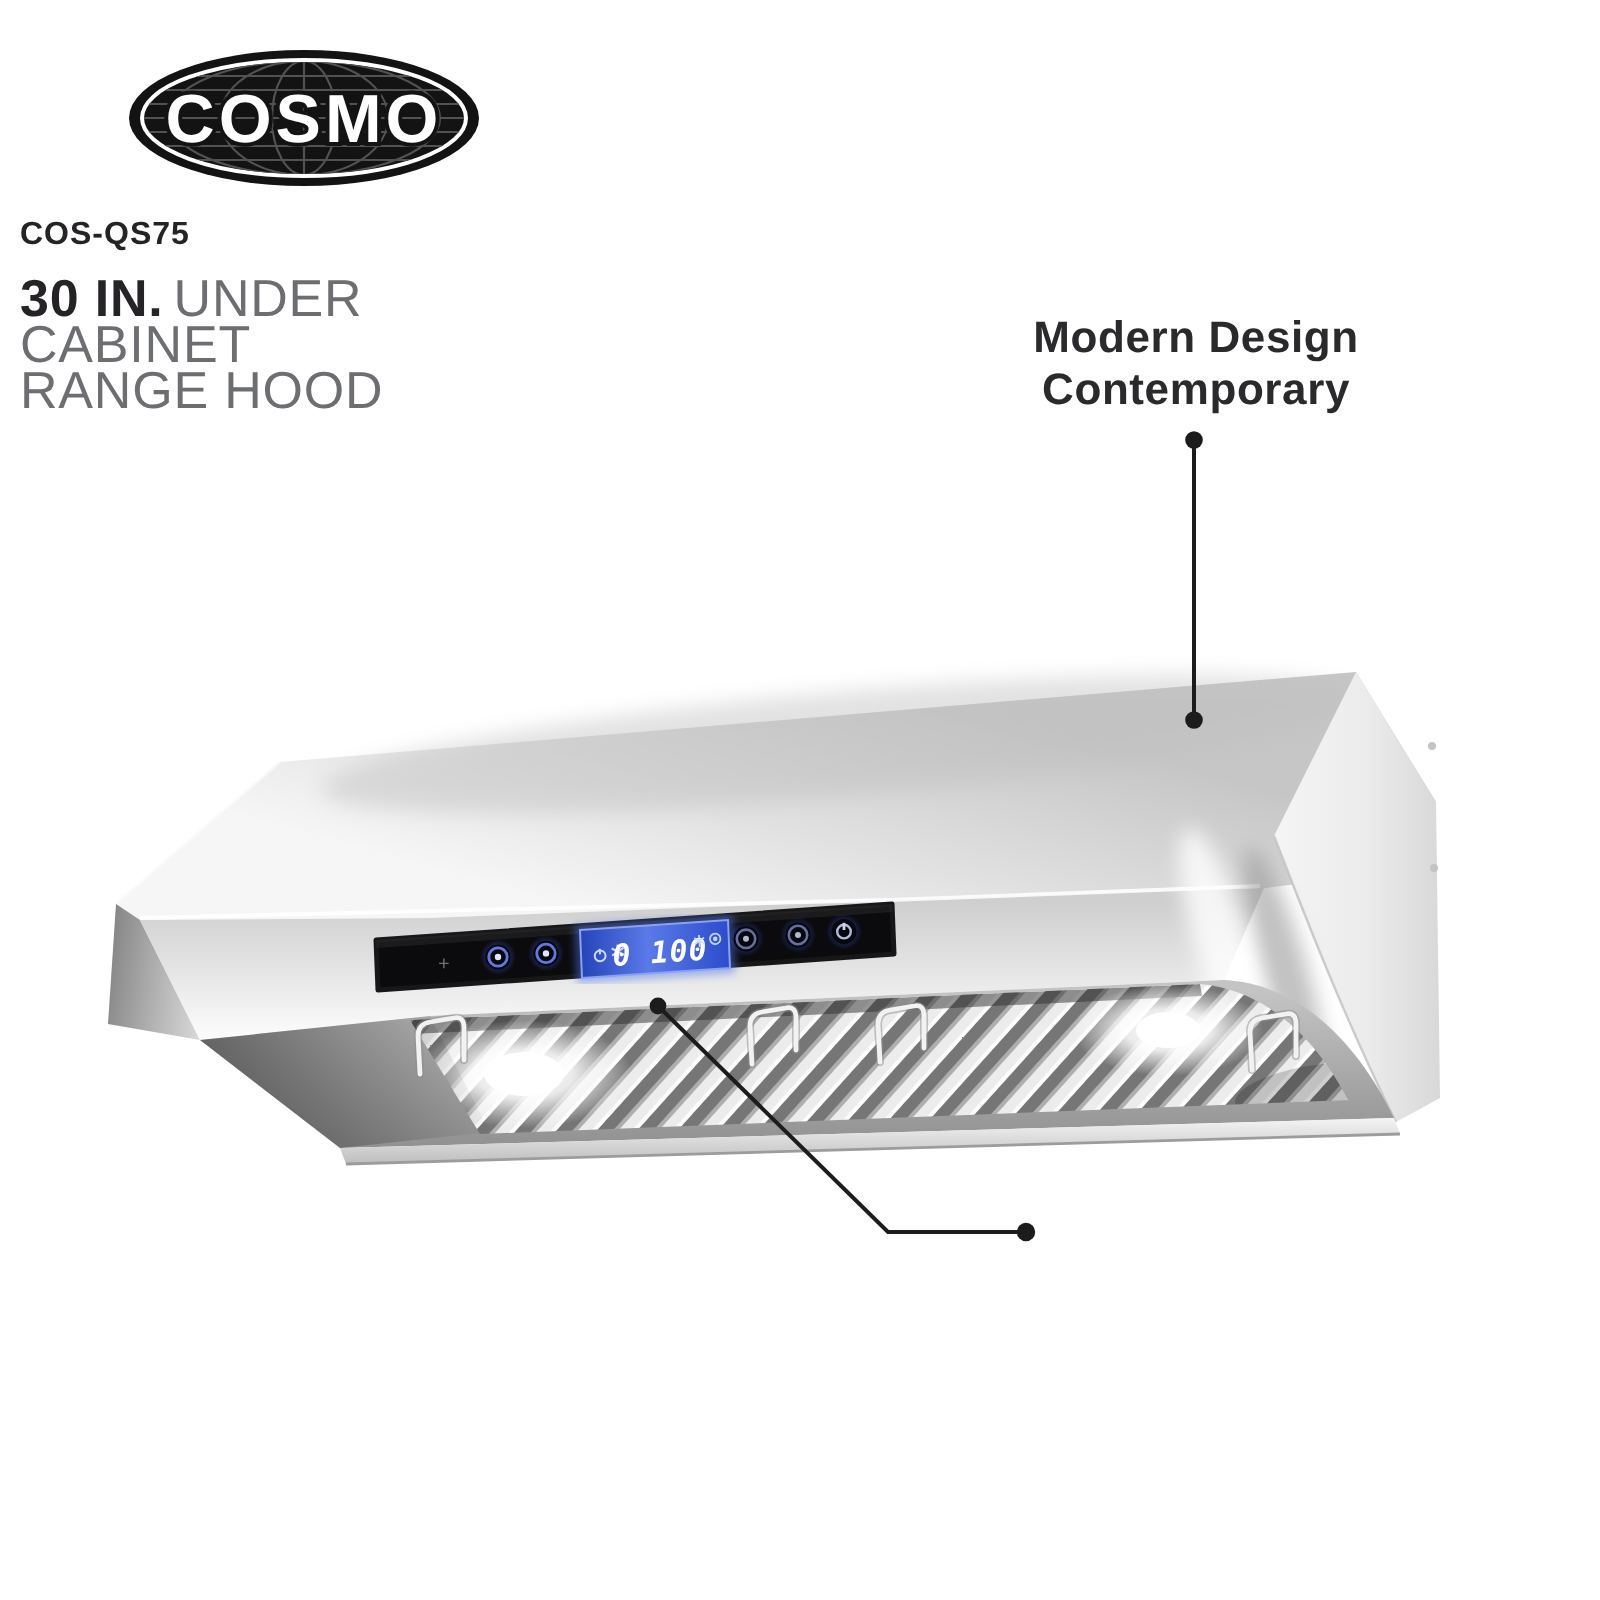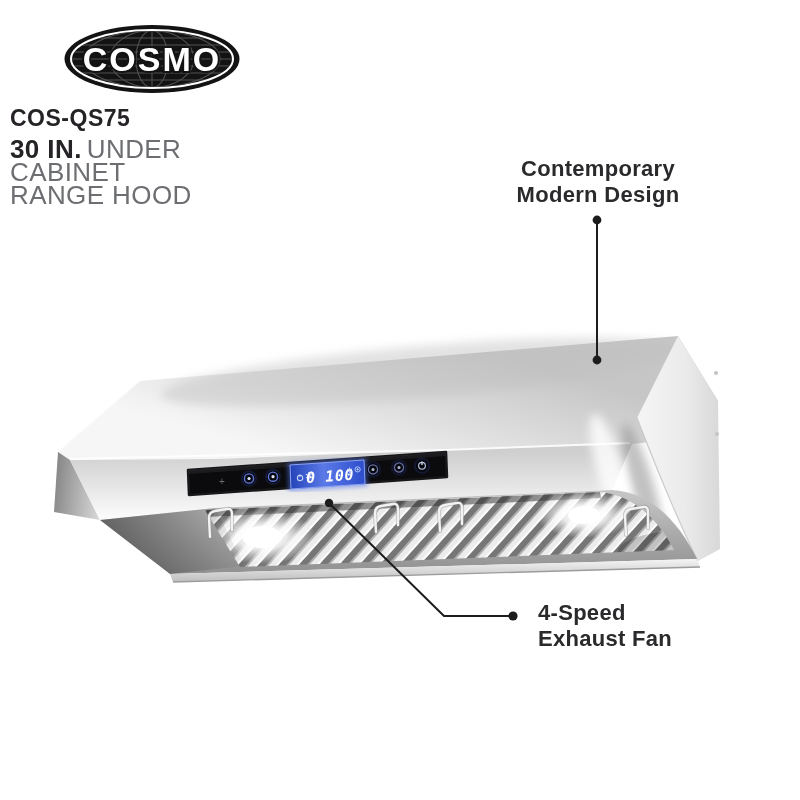--- a/index.html
+++ b/index.html
@@ -1,21 +1,21 @@
 <!DOCTYPE html>
 <html><head>
 <meta charset="utf-8">
 <style>
   html,body{margin:0;padding:0;background:#fff;}
   .stage{position:relative;width:800px;height:800px;background:#ffffff;overflow:hidden;
          font-family:"Liberation Sans",sans-serif;}
   svg.hood{position:absolute;left:0;top:0;}
   .brand{position:absolute;left:10px;top:24px;width:284px;text-align:left;color:#262326;}
   .brand .logo{display:block;margin:0 auto 11px auto;}
-  .model{font-size:23px;font-weight:800;letter-spacing:.5px;color:#262326;line-height:26px;margin-bottom:7px;}
+  .model{font-size:16px;font-weight:800;letter-spacing:.5px;color:#262326;line-height:26px;margin-bottom:7px;}
   .subtitle{font-size:26px;line-height:23px;letter-spacing:.4px;color:#6d6e71;font-weight:400;}
   .subtitle .bold-part{font-weight:800;color:#262326;margin-right:5px;}
   .callout{position:absolute;color:#2a2a2c;font-weight:600;font-size:22px;line-height:26px;letter-spacing:.3px;}
   .callout-design{left:458px;top:156px;width:280px;text-align:center;}
   .callout-fan{left:538px;top:600px;text-align:left;}
 </style>
 </head>
 <body>
 
 <div class="stage">
@@ -245,21 +245,17 @@
       <text x="89" y="47" text-anchor="middle" font-size="34" font-weight="bold" letter-spacing="2" fill="#ffffff" stroke="#131313" stroke-width="4" paint-order="stroke" font-family="'Liberation Sans',sans-serif">COSMO</text>
     </svg>
     <div class="model">COS-QS75</div>
     <div class="subtitle">
       <span class="bold-part">30 IN.</span><span>UNDER CABINET</span>
     </div>
     <div class="subtitle">RANGE HOOD</div>
   </header>
 
   <div class="callout callout-design">
+    <div>Modern Design</div>
     <div>Contemporary</div>
-    <div>Modern Design</div>
   </div>
-  <div class="callout callout-fan">
-    <div>4-Speed</div>
-    <div>Exhaust Fan</div>
-  </div>
 
 </div>
 
 </body></html>

